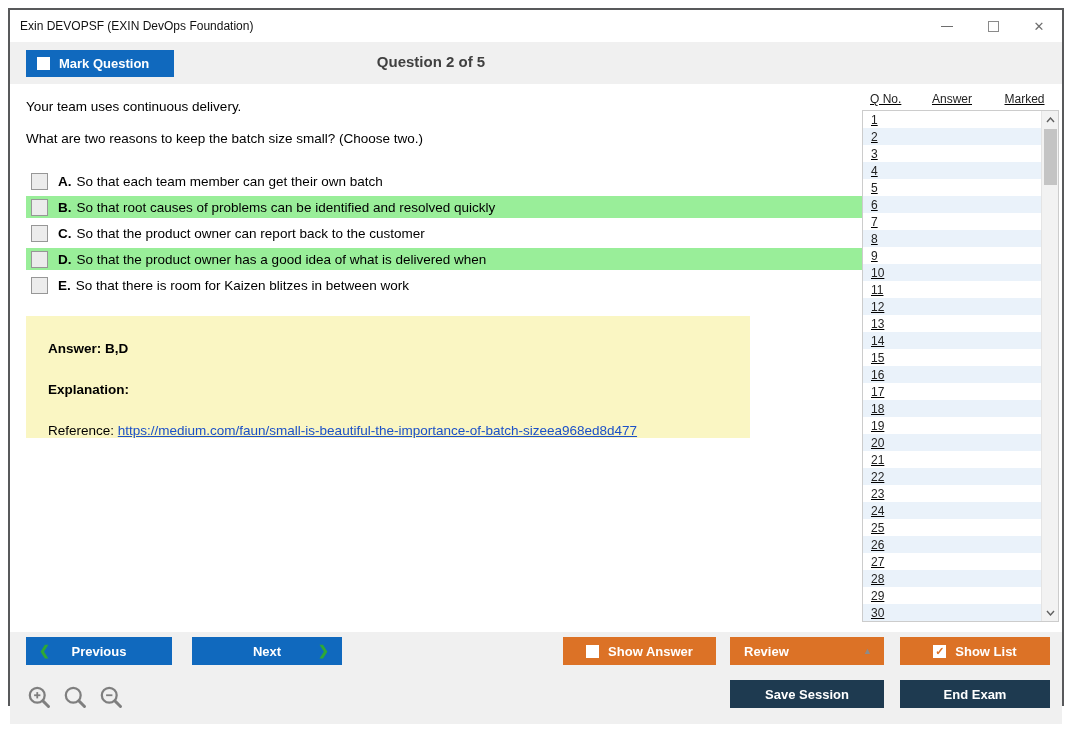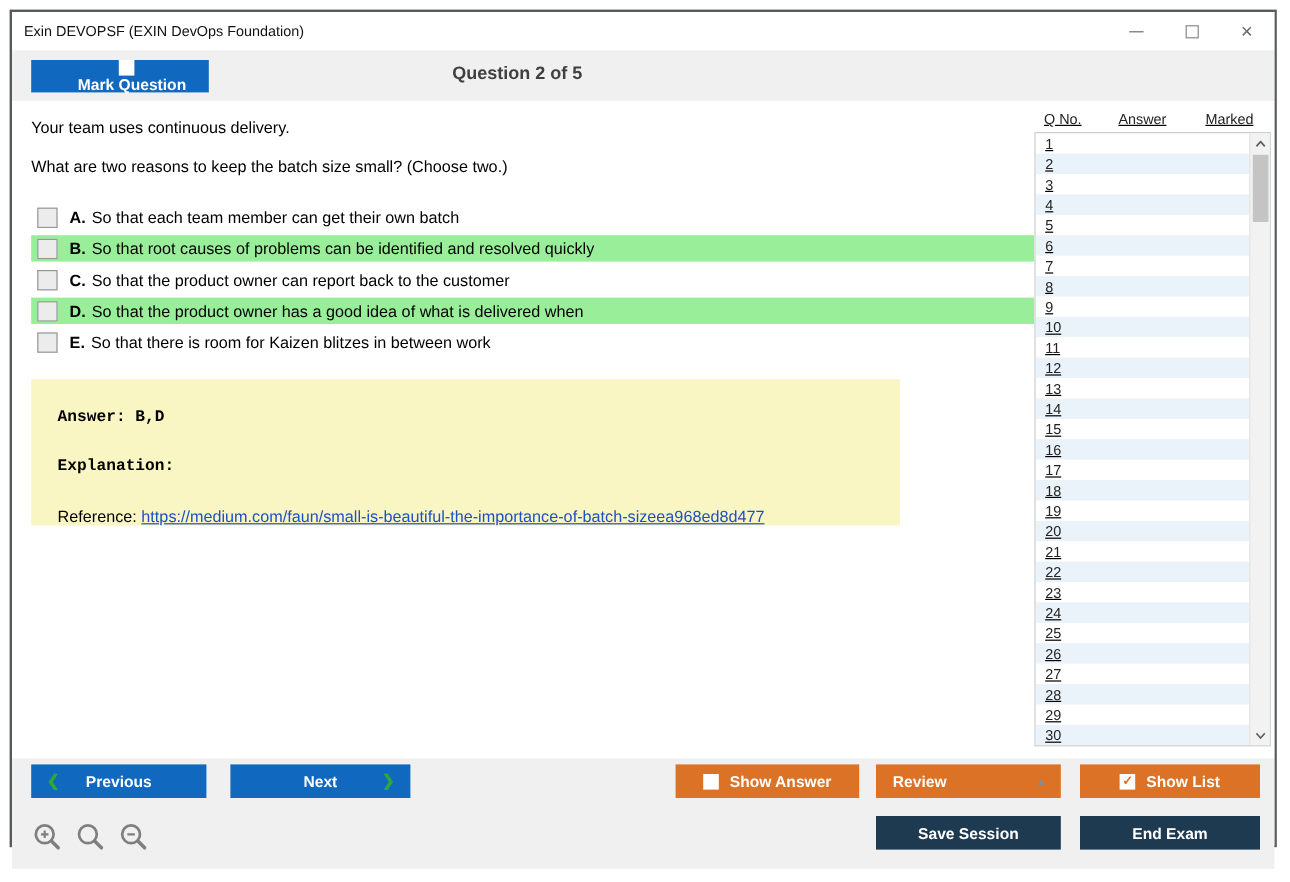--- a/index.html
+++ b/index.html
@@ -32,21 +32,21 @@
   .win-btn{width:46px;height:100%;display:flex;align-items:center;justify-content:center;cursor:pointer;}
   .min-glyph{display:block;width:12px;height:0;border-top:1px solid #6e6e6e;}
   .max-glyph{display:block;width:11px;height:11px;border:1px solid #8a8a8a;}
   .close-glyph{font-size:13px;color:#6e6e6e;line-height:1;}
   
   .header-strip{
     position:absolute;left:0;top:32px;right:0;height:42px;background:var(--chrome-gray);
   }
   .mark-btn{
     position:absolute;left:16px;top:8px;width:148px;height:27px;background:var(--accent-blue);
-    display:flex;align-items:center;padding-left:11px;cursor:pointer;flex-direction:column;
+    display:flex;align-items:center;padding-left:11px;cursor:pointer;
   }
   .checkbox-white{width:13px;height:13px;background:#fff;display:inline-flex;align-items:center;justify-content:center;flex:none;}
   .mark-btn .lbl{color:#fff;font-weight:bold;font-size:13px;margin-left:9px;}
   .q-counter{
     position:absolute;left:0;right:210px;top:11px;text-align:center;
     font-size:15px;font-weight:bold;color:#404040;
   }
   
   .content{
     position:absolute;left:0;top:74px;right:0;height:548px;background:#fff;
@@ -62,21 +62,21 @@
   .opt-checkbox{
     width:17px;height:17px;background:#ececec;border:1px solid #979797;
     margin:0 10px 0 5px;flex:none;cursor:pointer;
   }
   .opt-letter{font-weight:bold;margin-right:5px;}
   .answer-box{
     width:724px;height:122px;background:var(--answer-yellow);
     margin-top:20px;padding:25px 22px;
   }
   .answer-box .line{margin:0 0 26px 0;}
-  .answer-box .bold{font-weight:bold;font-family:Liberation Mono, monospace;}
+  .answer-box .bold{font-weight:bold;}
   .answer-box a{color:var(--link-blue);text-decoration:underline;}
   
   .qlist-panel{position:absolute;left:852px;top:78px;width:197px;z-index:5;background:#fff;text-decoration:underline;}
   .qlist-header{display:flex;align-items:center;height:22px;font-size:12px;color:#222;}
   .qlist-header .c1{width:52px;padding-left:8px;}
   .qlist-header .c2{width:76px;text-align:center;}
   .qlist-header .c3{flex:1;text-align:center;}
   .qlist-box{border:1px solid #cccccc;height:512px;display:flex;background:#fff;}
   .qlist-rows{flex:1;overflow:hidden;}
   .qrow{height:17px;display:flex;align-items:center;font-size:12px;color:#222;padding-left:8px;cursor:pointer;}

